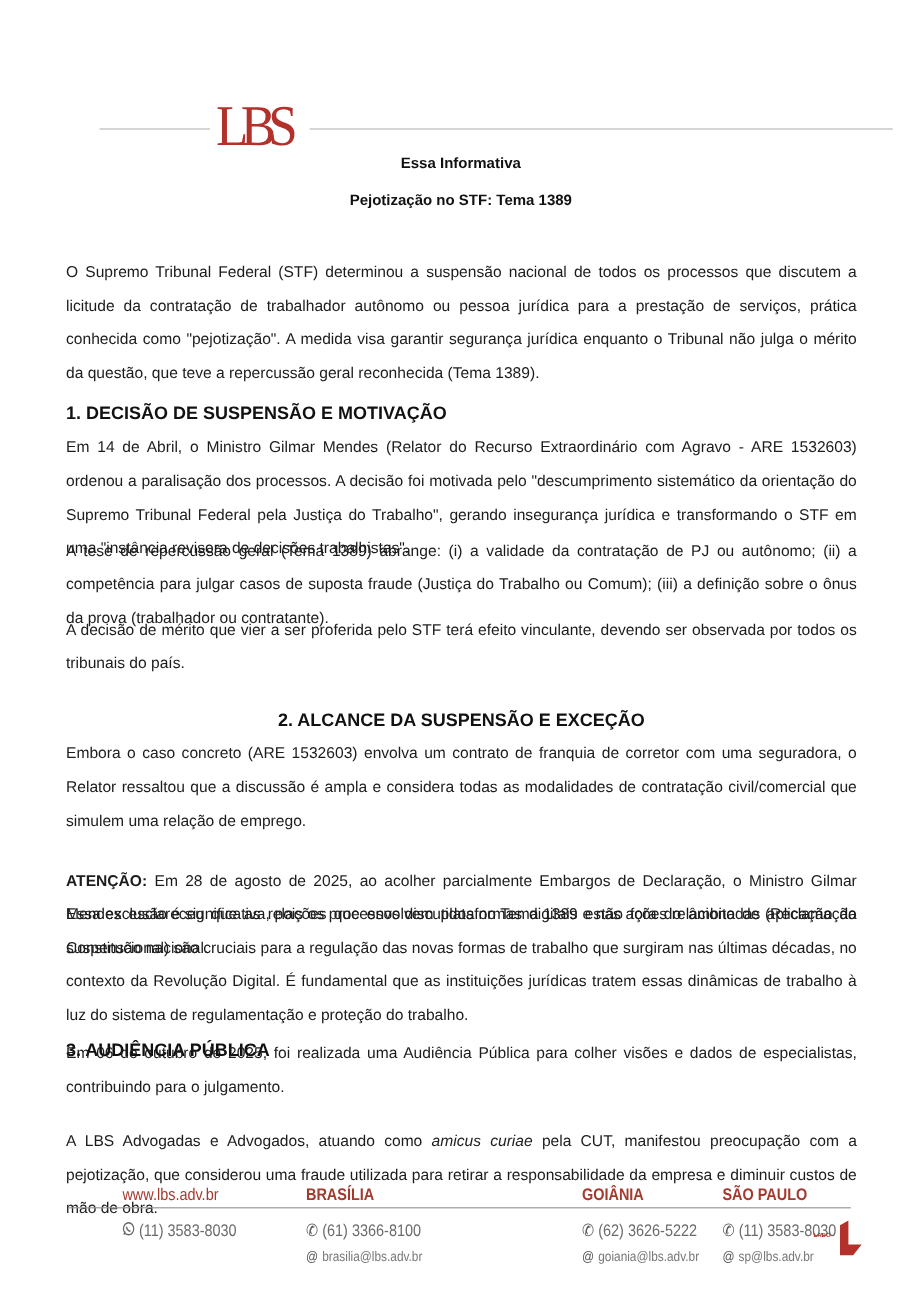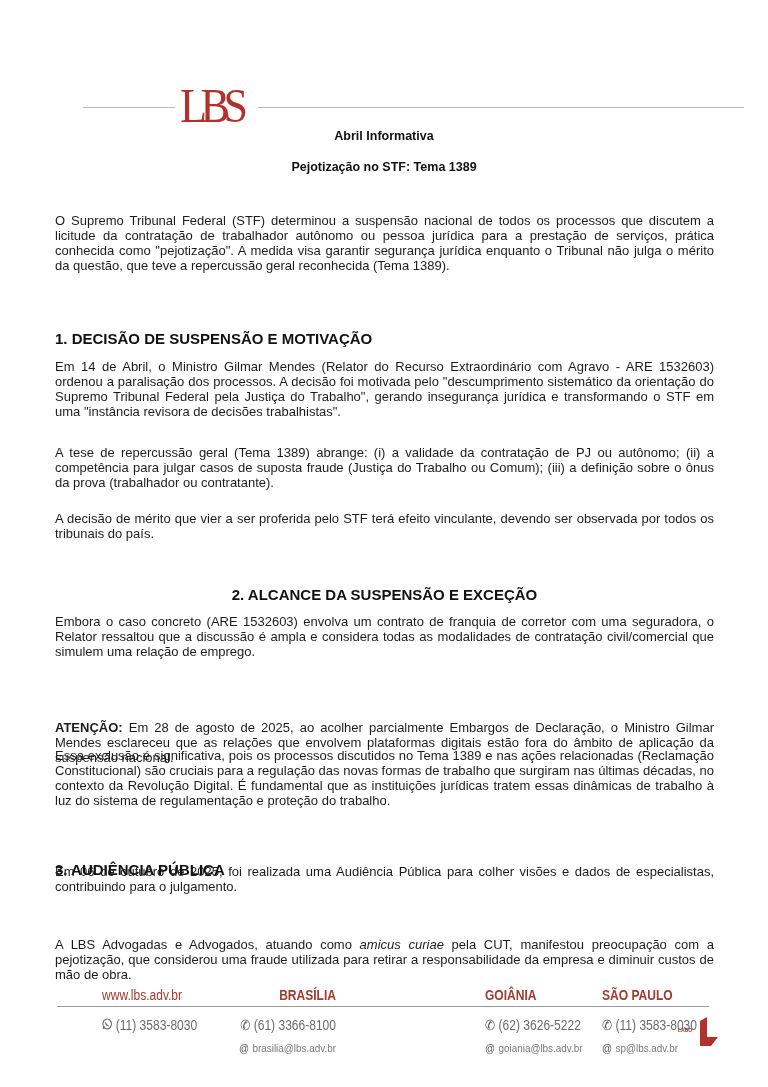--- a/index.html
+++ b/index.html
@@ -17,21 +17,21 @@
                  color: #7d7d7d; font-family: "DejaVu Sans", sans-serif; font-weight: normal; }
     .firm-partners { position: absolute; right: 72px; top: 98px; font-size: 13.5px; letter-spacing: 2.2px;
                      color: #7d7d7d; font-family: "DejaVu Sans", sans-serif; }
 
     
     .doc-title { position: absolute; left: 0; width: 768px; text-align: center; font-weight: bold; font-size: 12.5px; color: #111; }
     .t1 { top: 129px; }
     .t2 { top: 160px; }
 
     
-    .content { position: absolute; left: 55px; width: 659px; font-size: 13px; line-height: 15px; color: #1c1c1c; }
+    .content { position: absolute; left: 55px; width: 659px; font-size: 13px; line-height: 28px; color: #1c1c1c; }
     .para { text-align: justify; }
     .section-heading { font-weight: bold; font-size: 15px; color: #111; }
     .strong { font-weight: bold; }
     .em { font-style: italic; }
 
     
     .footer { position: absolute; left: 0; top: 980px; width: 768px; height: 80px; }
     .ft-line { position: absolute; left: 57px; top: 26px; width: 652px; height: 1px; background: #9a9a9a; }
     .ft-col { position: absolute; top: 6px; margin-left: 35px; }
     .ft-head { font-size: 14px; color: #a23a2e; font-family: "Liberation Sans", sans-serif; transform: scaleX(0.86); transform-origin: left; white-space: nowrap; height: 18px; line-height: 18px; }
@@ -45,21 +45,21 @@
   </style>
 </head>
 <body>
 
 <div class="header">
   <div class="hdr-line-left"></div>
   <div class="logo">LBS</div>
   <div class="hdr-line-right"></div>
 </div>
 
-<div class="doc-title t1">Abril Informativa</div>
+<div class="doc-title t1">Essa Informativa</div>
 <div class="doc-title t2">Pejotização no STF: Tema 1389</div>
 
 <div class="content para" style="top:213px;">O Supremo Tribunal Federal (STF) determinou a suspensão nacional de todos os processos que discutem a licitude da contratação de trabalhador autônomo ou pessoa jurídica para a prestação de serviços, prática conhecida como "pejotização". A medida visa garantir segurança jurídica enquanto o Tribunal não julga o mérito da questão, que teve a repercussão geral reconhecida (Tema 1389).</div>
 
 <div class="content section-heading" style="top:331px;">1. DECISÃO DE SUSPENSÃO E MOTIVAÇÃO</div>
 <div class="content para" style="top:359px;">Em 14 de Abril, o Ministro Gilmar Mendes (Relator do Recurso Extraordinário com Agravo - ARE 1532603) ordenou a paralisação dos processos. A decisão foi motivada pelo "descumprimento sistemático da orientação do Supremo Tribunal Federal pela Justiça do Trabalho", gerando insegurança jurídica e transformando o STF em uma "instância revisora de decisões trabalhistas".</div>
 <div class="content para" style="top:445px;">A tese de repercussão geral (Tema 1389) abrange: (i) a validade da contratação de PJ ou autônomo; (ii) a competência para julgar casos de suposta fraude (Justiça do Trabalho ou Comum); (iii) a definição sobre o ônus da prova (trabalhador ou contratante).</div>
 <div class="content para" style="top:511px;">A decisão de mérito que vier a ser proferida pelo STF terá efeito vinculante, devendo ser observada por todos os tribunais do país.</div>
 
 <div class="content section-heading" style="top:587px;text-align:center;">2. ALCANCE DA SUSPENSÃO E EXCEÇÃO</div>
@@ -80,21 +80,21 @@
       <span class="ico">
         <svg width="12" height="12" viewBox="0 0 12 12">
             <circle cx="6" cy="6" r="5" fill="none" stroke="#666" stroke-width="1.2"></circle>
             <path d="M1.5 11 L2.5 8" stroke="#666" stroke-width="1.2"></path>
             <path d="M4 4.2 Q4.2 7.5 7.8 8" fill="none" stroke="#666" stroke-width="1.2"></path>
           </svg>
       </span><span>(11) 3583-8030</span>
     </div>
   </div>
 
-  <div class="ft-col" style="left:204px;text-align:right;">
+  <div class="ft-col" style="left:220px;">
     <div class="ft-head bold">BRASÍLIA</div>
     <div class="ft-phone"><span class="ico">✆</span><span>(61) 3366-8100</span></div>
     <div class="ft-mail"><span class="ico">@</span><span>brasilia@lbs.adv.br</span></div>
   </div>
 
 
   <div class="ft-col" style="left:450px;">
     <div class="ft-head bold">GOIÂNIA</div>
     <div class="ft-phone"><span class="ico">✆</span><span>(62) 3626-5222</span></div>
     <div class="ft-mail"><span class="ico">@</span><span>goiania@lbs.adv.br</span></div>

